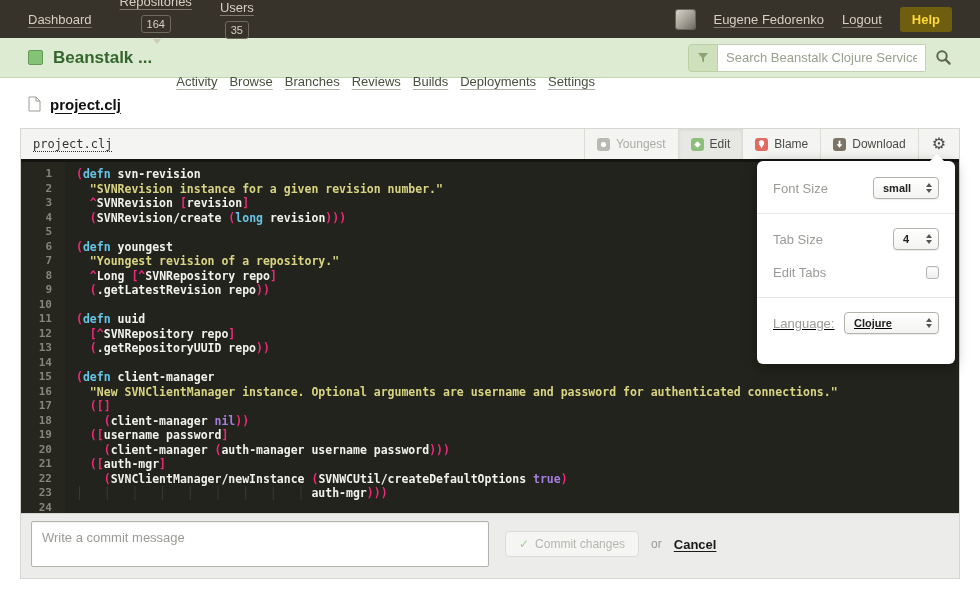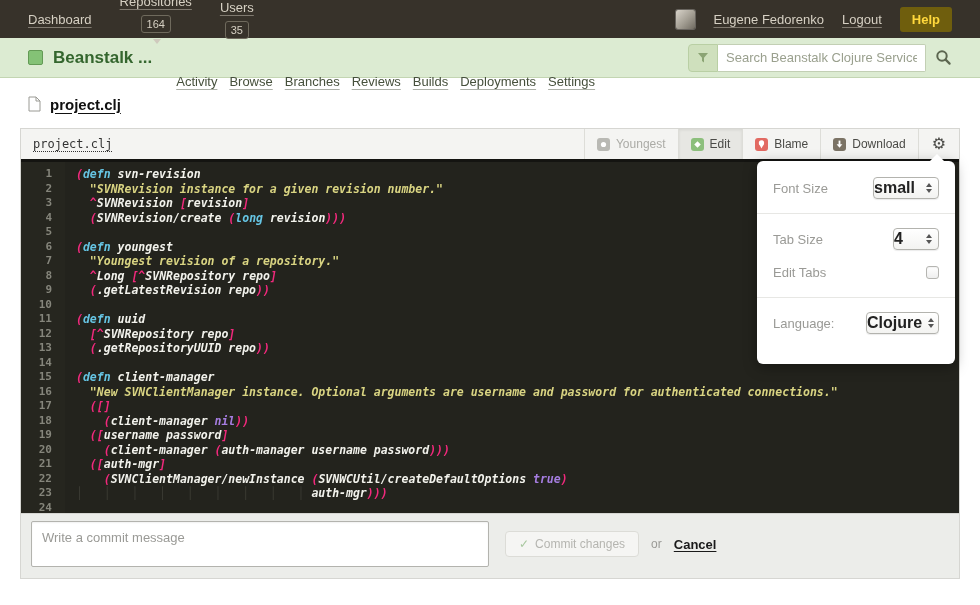--- a/index.html
+++ b/index.html
@@ -43,46 +43,46 @@
   .seg.active { background:#e7e7e3; box-shadow:inset 0 1px 3px rgba(0,0,0,.08); }
   .mini { width:13px; height:13px; border-radius:3px; display:flex; align-items:center; justify-content:center; flex:none; }
   .gear-seg { padding:0 13px; }
   .gear-glyph { font-size:16px; color:#4c4c48; line-height:1; }
 
   
   .editor { display:flex; background:#23231d; border-top:3px solid #141411; height:354px; overflow:hidden; }
   .gutter { width:44px; flex:none; background:#26261f; padding-top:5px; font:bold 11px/14.5px "DejaVu Sans Mono",monospace; color:#85857b; text-align:right; }
   .gutter .ln { padding-right:13px; height:14.5px; }
   .codecol { flex:1; padding:5px 0 0 11px; font:bold 11.5px/14.5px "DejaVu Sans Mono",monospace; color:#f2f2ec; white-space:pre; overflow:hidden; }
-  .cl { height:14.5px;font-style:italic; }
+  .cl { height:14.5px; }
   .tok-w { color:#f2f2ec; }
   .tok-p { color:#f0297c; }
   .tok-k { color:#66c5e4; }
   .tok-s { color:#d9d482; }
   .tok-v { color:#a57de0; }
   .tok-g { color:#3c3c34; }
 
   
   .panel-footer { background:#ecedea; border-top:1px solid #d6d6d2; padding:7px 10px 11px; display:flex; align-items:center; }
   .commit-msg { width:458px; height:46px; border:1px solid #b3b3ae; border-radius:2px; padding:8px 10px; font-size:13px; color:#333; font-family:"Liberation Sans",sans-serif; resize:none; box-shadow:inset 0 1px 2px rgba(0,0,0,.06); outline:none; }
   .commit-msg::placeholder { color:#9a9a96; }
   .commit-btn { margin-left:16px; display:inline-flex; align-items:center; gap:6px; background:#f5f5f3; border:1px solid #dcdcd7; border-radius:4px; padding:5px 13px; font-size:12px; color:#b5b5b0; cursor:default; }
   .commit-check { color:#a9c8a0; font-size:12px; }
   .or-text { margin-left:12px; color:#9a9a96; font-size:12px; }
   .cancel-link { margin-left:12px; color:#1a1a1a; font-size:13px; font-weight:bold; text-decoration:underline; text-underline-offset:2px; cursor:pointer; }
 
   
   .settings { position:absolute; left:757px; top:161px; width:198px; background:#fff; border-radius:6px; box-shadow:0 3px 14px rgba(0,0,0,.35); padding:15px 16px 13px; z-index:9; }
   .settings::before { content:""; position:absolute; top:-7px; right:11px; border-left:7px solid transparent; border-right:7px solid transparent; border-bottom:7px solid #fff; }
   .sp-row { display:flex; align-items:center; justify-content:space-between; height:24px; margin-bottom:9px; }
-  .sp-row:last-child { margin-bottom:16px; }
+  .sp-row:last-child { margin-bottom:16px;text-decoration:underline; }
   .sp-label { color:#9a9a96; font-size:13px; }
   .sp-hr { border:none; border-top:1px solid #e7e7e4; margin:13px -16px 13px; }
-  .sel { display:inline-flex; align-items:center; justify-content:space-between; border:1px solid #b3b3ae; border-radius:4px; background:linear-gradient(#fff,#f3f3f1); height:22px; padding:0 6px 0 0; font-weight:bold; font-size:16px; color:#222; box-shadow:0 1px 1px rgba(0,0,0,.08); cursor:pointer;text-align:center; }
-  .sel-fontsize { width:66px; } .sel-tabsize { width:46px; } .sel-language { width:73px; }
+  .sel { display:inline-flex; align-items:center; justify-content:space-between; border:1px solid #b3b3ae; border-radius:4px; background:linear-gradient(#fff,#f3f3f1); height:22px; padding:0 6px 0 9px; font-weight:bold; font-size:11px; color:#222; box-shadow:0 1px 1px rgba(0,0,0,.08); cursor:pointer;text-align:center; }
+  .sel-fontsize { width:66px; } .sel-tabsize { width:46px; } .sel-language { width:95px; }
   .arrs { display:flex; flex-direction:column; gap:2px; margin-left:6px; }
   .arr-up { width:0; height:0; border-left:3px solid transparent; border-right:3px solid transparent; border-bottom:4px solid #555; }
   .arr-dn { width:0; height:0; border-left:3px solid transparent; border-right:3px solid transparent; border-top:4px solid #555; }
   .cb { width:13px; height:13px; border:1px solid #b5b5b1; border-radius:3px; background:linear-gradient(#fff,#eee); box-shadow:inset 0 1px 1px rgba(0,0,0,.05); cursor:pointer; }
 </style>
 </head>
 <body>
 
 <div class="topbar">
   <div class="tb-left">

